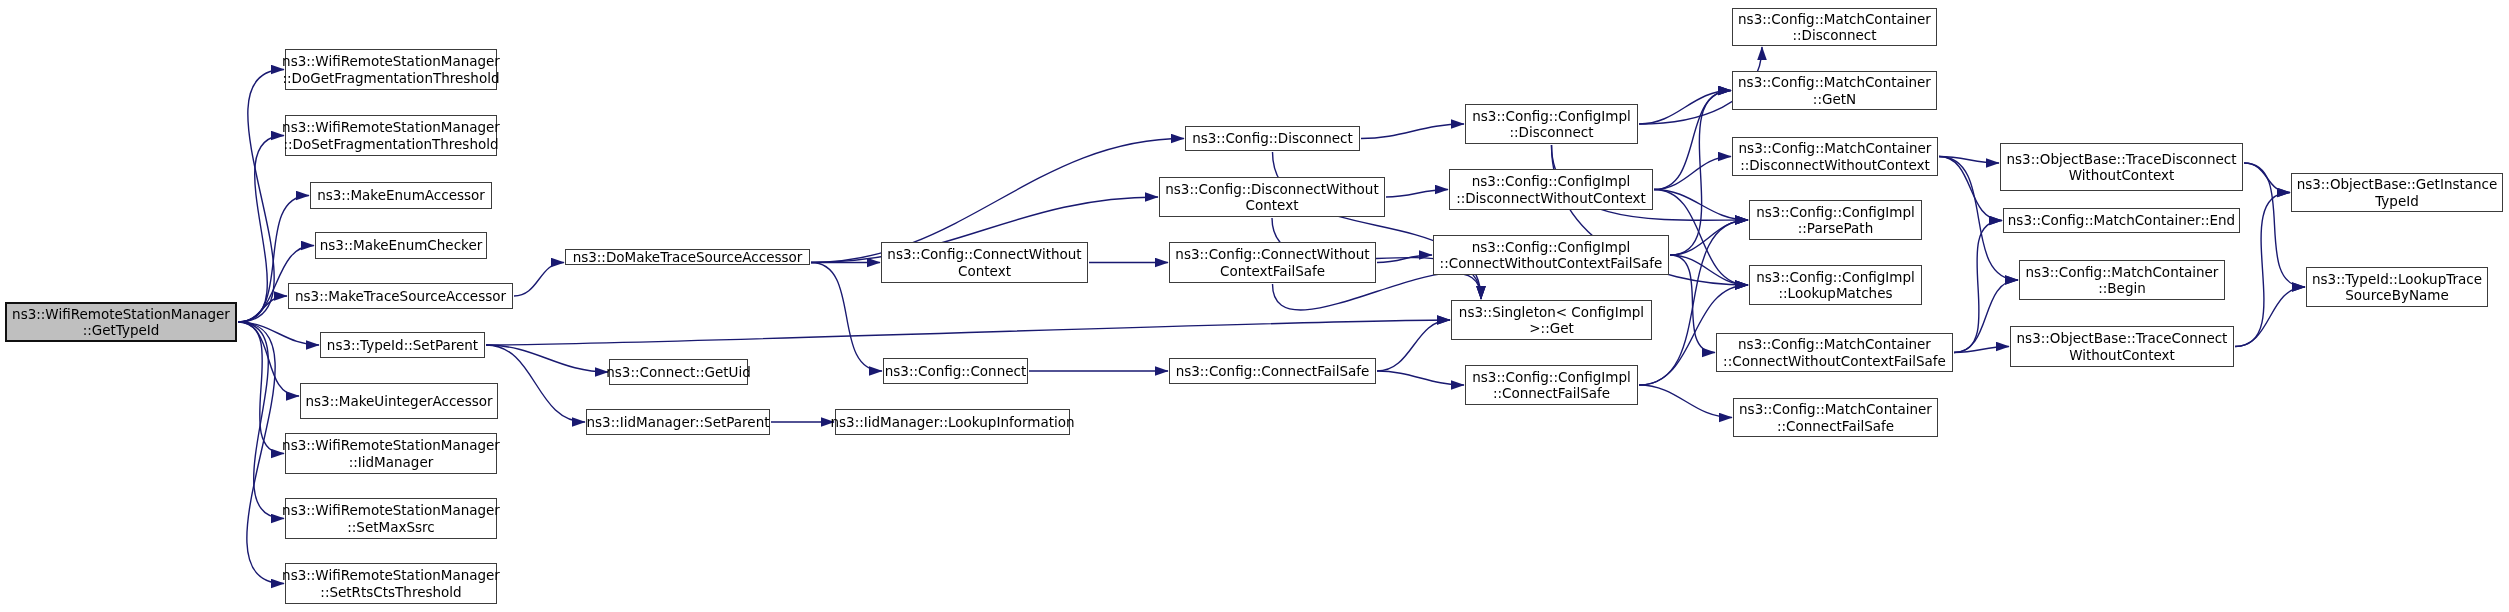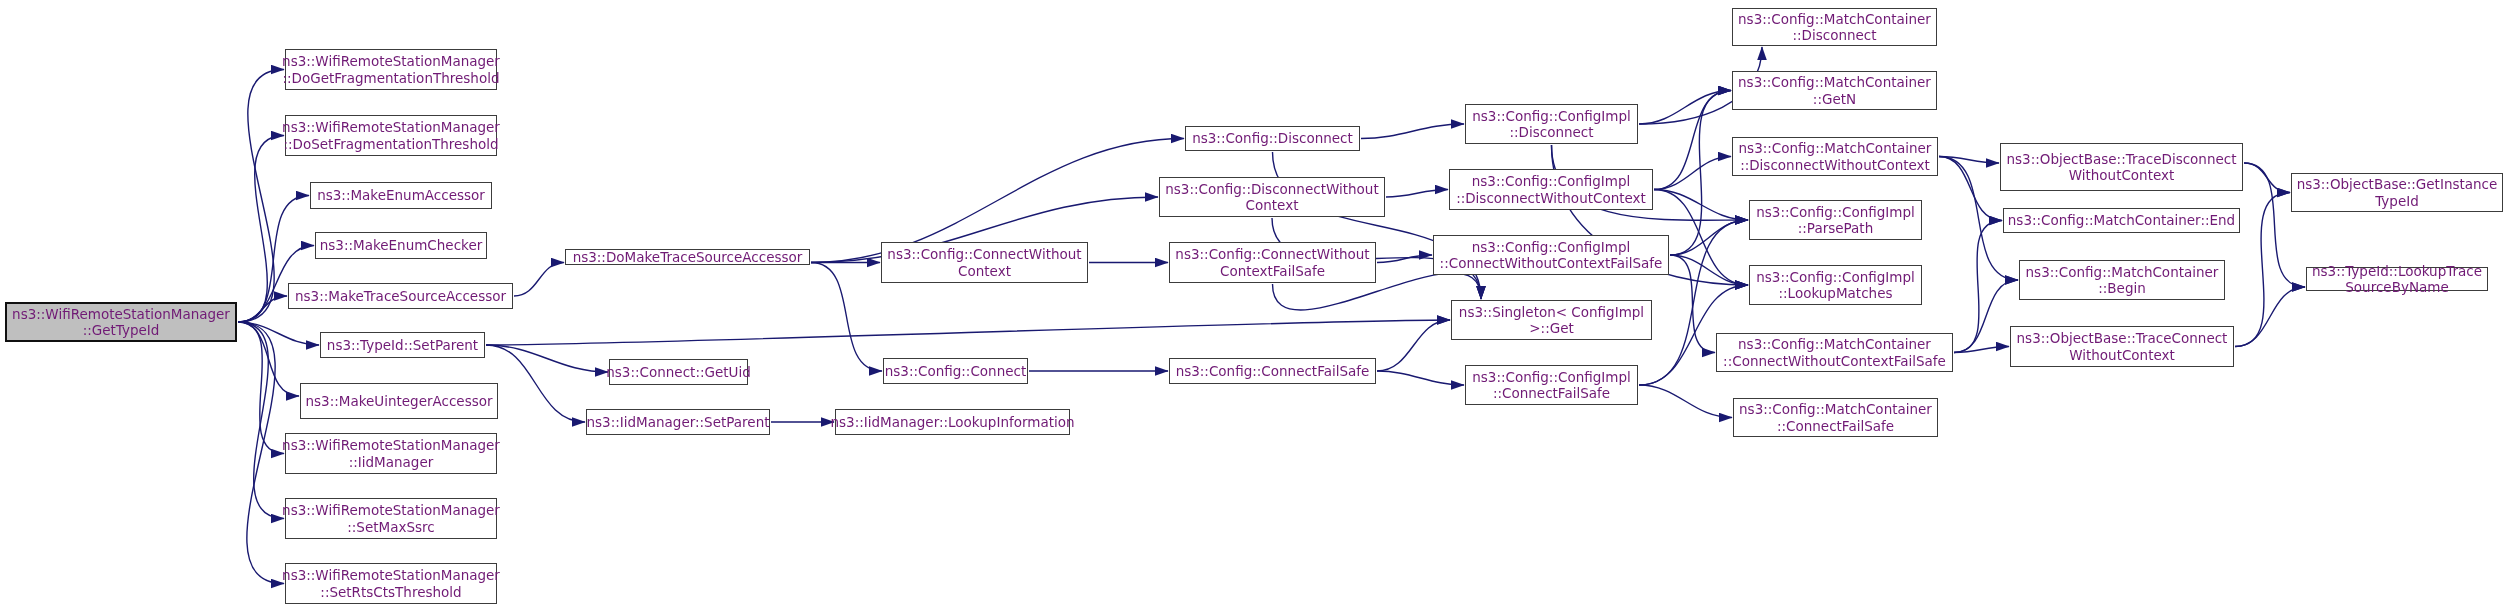--- a/index.html
+++ b/index.html
@@ -6,21 +6,21 @@
   #canvas{
     position:relative;width:2509px;height:612px;background:#ffffff;
     font-family:"DejaVu Sans","Liberation Sans",sans-serif;overflow:hidden;
   }
   #edges{position:absolute;left:0;top:0;}
   .edge{fill:none;stroke:#191970;stroke-width:1.4px;}
   .node{
     position:absolute;box-sizing:border-box;background:#ffffff;
     border:1.5px solid #3c3c3c;display:flex;flex-direction:column;
     align-items:center;justify-content:center;text-align:center;
-    font-size:13.5px;line-height:16.5px;color:#701a75;white-space:nowrap;
+    font-size:13.5px;line-height:16.5px;color:#000000;white-space:nowrap;
     cursor:pointer;z-index:2;
   }
   .node.root{background:#bfbfbf;border:2.5px solid #101010;}
 </style>
 </head>
 <body>
 
 <div id="canvas">
   <svg id="edges" width="2509" height="612" viewBox="0 0 2509 612">
     <defs>
@@ -218,18 +218,18 @@
         <span>::Begin</span>
       </div>
       <div class="node" style="left: 2010px; top: 326px; width: 224px; height: 41px;">
         <span>ns3::ObjectBase::TraceConnect</span>
         <span>WithoutContext</span>
       </div>
       <div class="node" style="left: 2291px; top: 173px; width: 212px; height: 39px; align-items: center;">
         <span>ns3::ObjectBase::GetInstance</span>
         <span>TypeId</span>
       </div>
-      <div class="node" style="left: 2306px; top: 267px; width: 182px; height: 24px; text-align: center;">
+      <div class="node" style="left: 2306px; top: 267px; width: 182px; height: 40px; text-align: center;">
         <span>ns3::TypeId::LookupTrace</span>
         <span>SourceByName</span>
       </div>
     </div>
 </div>
 
 </body></html>

